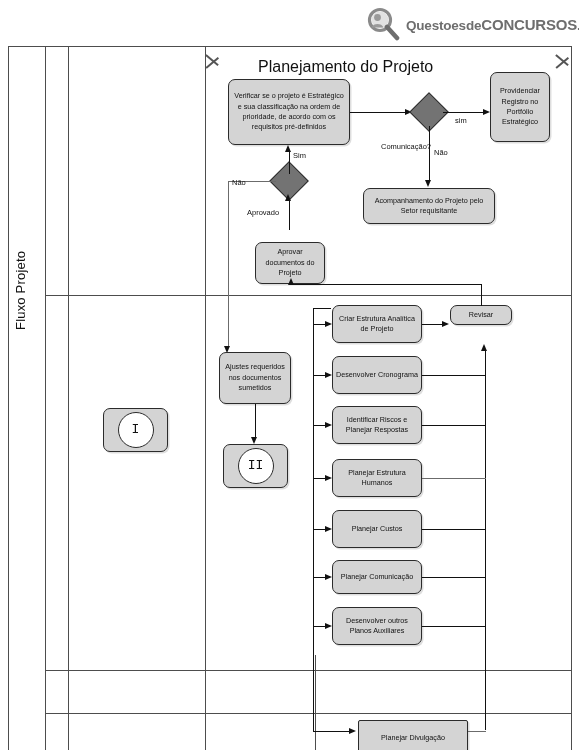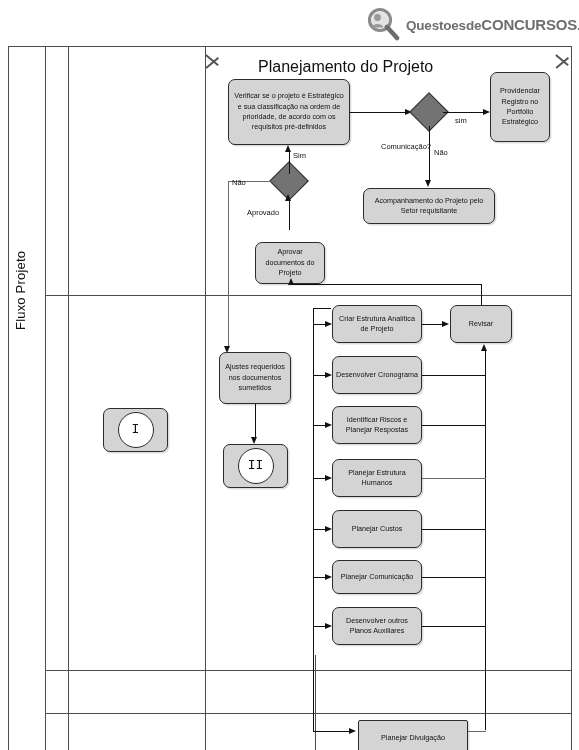--- a/index.html
+++ b/index.html
@@ -271,21 +271,21 @@
   <div class="conn v" style="left:313px; top:308px; width:1px; height:330px;"></div>
   <div class="conn h" style="left:313px; top:308px; width:18px;"></div>
 
   <div class="conn h" style="left:313px; top:324px; width:14px;"></div>
   <div class="arrow right" style="left:325px; top:320.5px;"></div>
   <div class="box" style="left:332px; top:305px; width:90px; height:38px;">Criar Estrutura Analítica de Projeto</div>
 
   <div class="conn h" style="left:422px; top:324px; width:22px;"></div>
   <div class="arrow right" style="left:442px; top:320.5px;"></div>
 
-  <div class="box" style="left:450px; top:305px; width:62px; height:38px;">Revisar</div>
+  <div class="box" style="left:450px; top:305px; width:62px; height:20px;">Revisar</div>
 
   <div class="conn h" style="left:313px; top:375px; width:14px;"></div>
   <div class="arrow right" style="left:325px; top:371.5px;"></div>
   <div class="box" style="left:332px; top:356px; width:90px; height:38px;">Desenvolver Cronograma</div>
 
   <div class="conn h" style="left:313px; top:425px; width:14px;"></div>
   <div class="arrow right" style="left:325px; top:421.5px;"></div>
   <div class="box" style="left:332px; top:406px; width:90px; height:38px;">Identificar Riscos e Planejar Respostas</div>
 
   <div class="conn h" style="left:313px; top:478px; width:14px;"></div>

